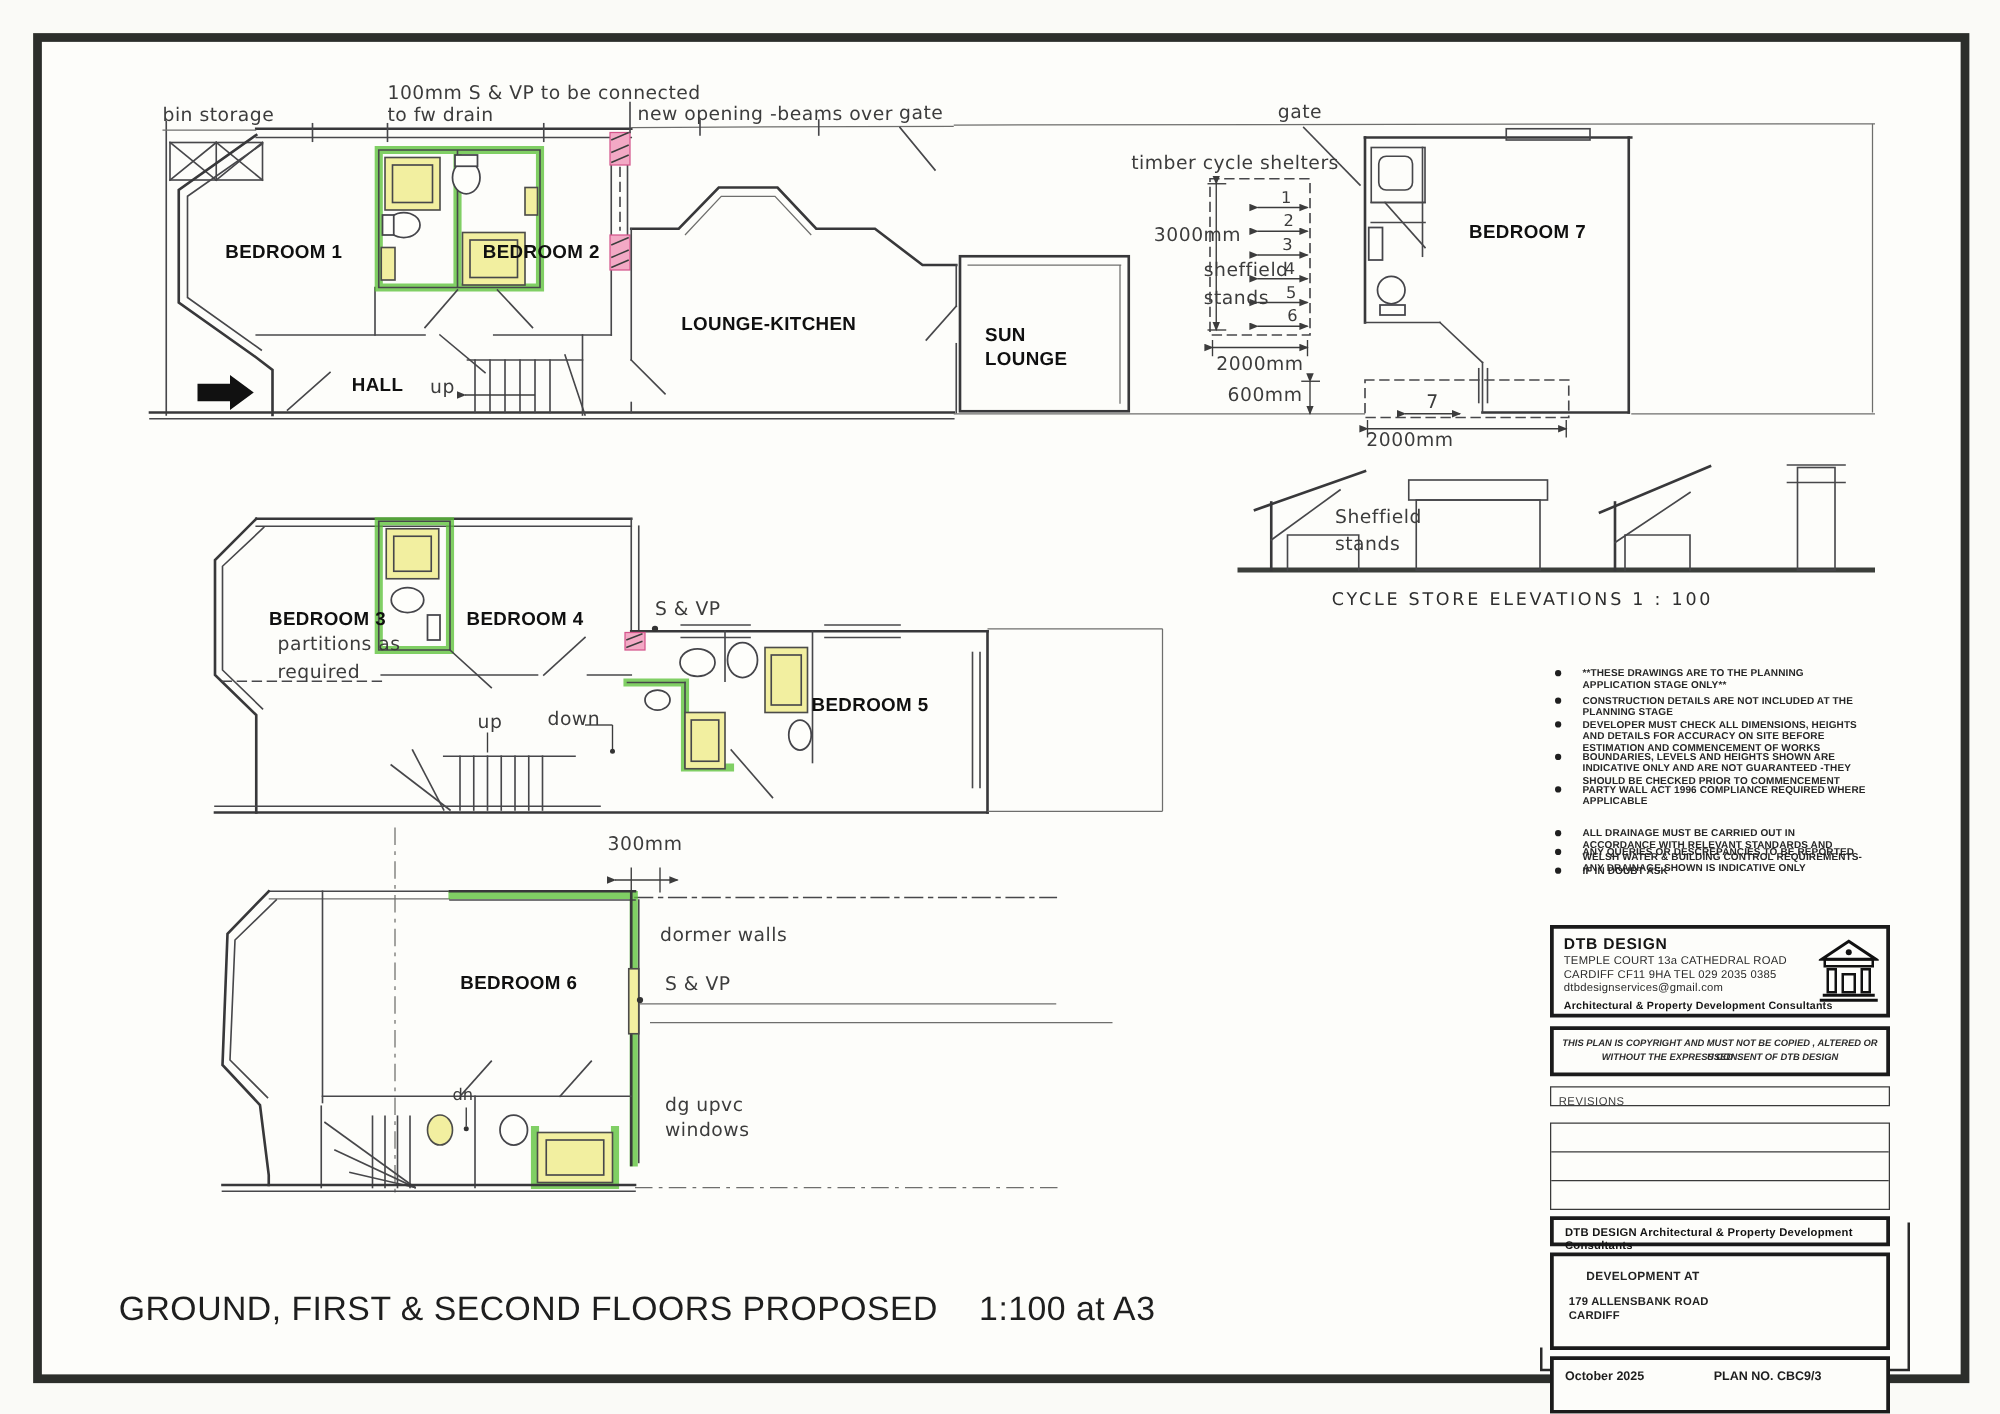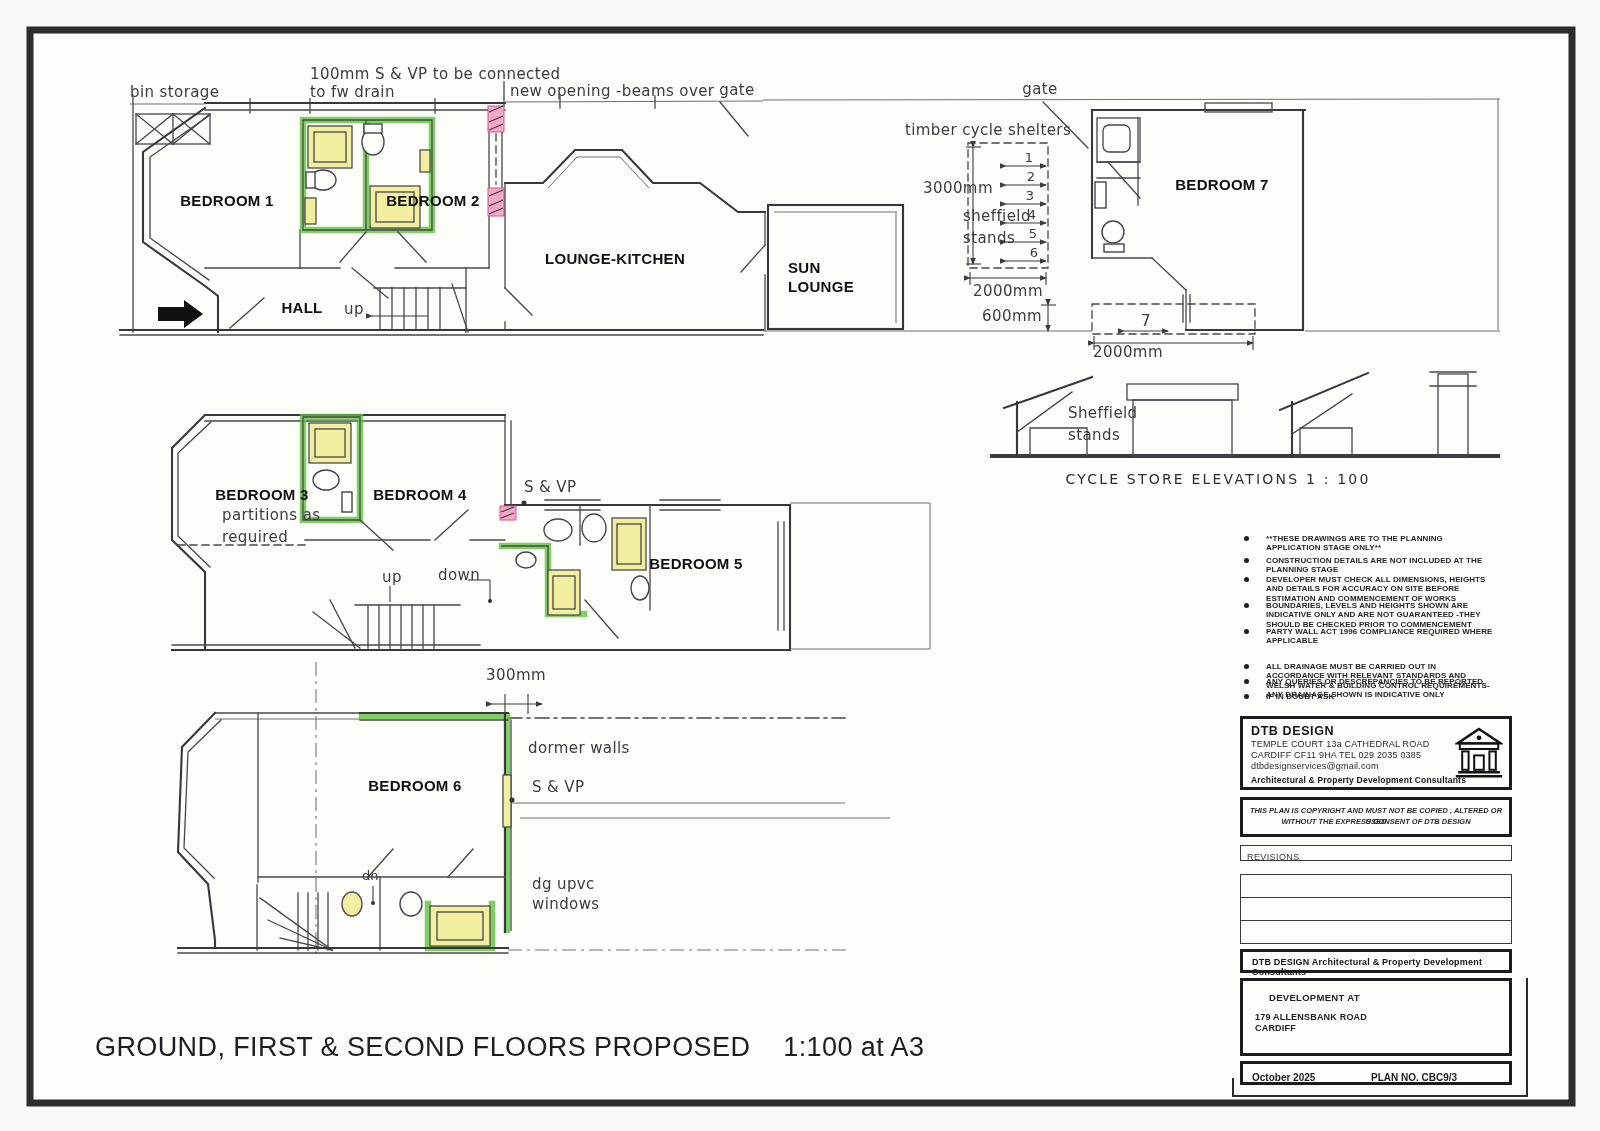--- a/index.html
+++ b/index.html
@@ -17,21 +17,21 @@
   .yel{fill:#f2efa0;stroke:#4c4c4a;stroke-width:1.3;}
   .wc{fill:#fefefb;stroke:#45454a;stroke-width:1.4;}
   .pink{fill:#f3a9c5;stroke:#d4568c;stroke-width:1;}
   .dash{stroke-dasharray:7 5;}
   .dashdot{stroke-dasharray:14 5 3 5;}
   .dim{stroke:#3c3c3c;stroke-width:1.1;fill:none;}
   .note-item{position:absolute;display:flex;width:252px;}
   .note-bullet{width:5px;height:5px;border-radius:50%;background:#1f1f1f;flex:none;margin-top:2px;}
   .note-text{margin-left:17px;width:230px;font:bold 8px "Liberation Sans",sans-serif;
              color:#262626;line-height:1.16;letter-spacing:.1px;}
-  .tbox{position:absolute;left:1240px;width:272px;background:#fdfdfa;box-sizing:border-box;}
+  .tbox{position:absolute;left:1240px;width:272px;background:#fdfdfa;box-sizing:border-box;margin-top:24px;}
   .bd3{border:3px solid #1b1b1b;} .bd1{border:1.5px solid #3a3a3a;}
   .tb-company{font:bold 12.5px "Liberation Sans",sans-serif;color:#141414;letter-spacing:.6px;}
   .tb-addr{font:9px "Liberation Sans",sans-serif;color:#2a2a2a;letter-spacing:.2px;}
   .tb-tag{font:bold 8.5px "Liberation Sans",sans-serif;color:#161616;letter-spacing:.2px;}
   .tb-copy{font:bold italic 7.5px "Liberation Sans",sans-serif;color:#2b2b2b;text-align:center;line-height:1.4;}
   .tb-rev{font:9px "Liberation Sans",sans-serif;color:#3b3b3b;letter-spacing:.4px;}
   .tb-bar{font:bold 9px "Liberation Sans",sans-serif;color:#141414;letter-spacing:.2px;}
   .tb-dev{font:bold 9.5px "Liberation Sans",sans-serif;color:#222;letter-spacing:.3px;padding-left:14px;}
   .tb-site{font:bold 9px "Liberation Sans",sans-serif;color:#222;line-height:1.3;letter-spacing:.2px;}
   .tb-date,.tb-plan{font:bold 10px "Liberation Sans",sans-serif;color:#1d1d1d;}
@@ -452,21 +452,21 @@
 <div class="tbox bd3" style="top:949px;height:24px;">
   <div style="position:absolute;left:9px;top:5px;" class="tb-bar">DTB DESIGN Architectural &amp; Property Development Consultants</div>
 </div>
 
 <div class="tbox bd3" style="top:978px;height:78px;">
   <div style="position:absolute;left:12px;top:11px;" class="tb-dev">DEVELOPMENT AT</div>
   <div style="position:absolute;left:12px;top:31px;" class="tb-site">179 ALLENSBANK ROAD</div>
   <div style="position:absolute;left:12px;top:42px;" class="tb-site">CARDIFF</div>
 </div>
 
-<div class="tbox bd3" style="top:1061px;height:24px;">
+<div class="tbox bd3" style="top:1061px;height:46px;">
   <div style="position:absolute;left:9px;top:8px;" class="tb-date">October 2025</div>
   <div style="position:absolute;left:128px;top:8px;" class="tb-plan">PLAN NO. CBC9/3</div>
 </div>
 
 <div class="main-title">
   <span>GROUND, FIRST &amp; SECOND FLOORS PROPOSED</span>
   <span>1:100 at A3</span>
 </div>
 
 </div>

